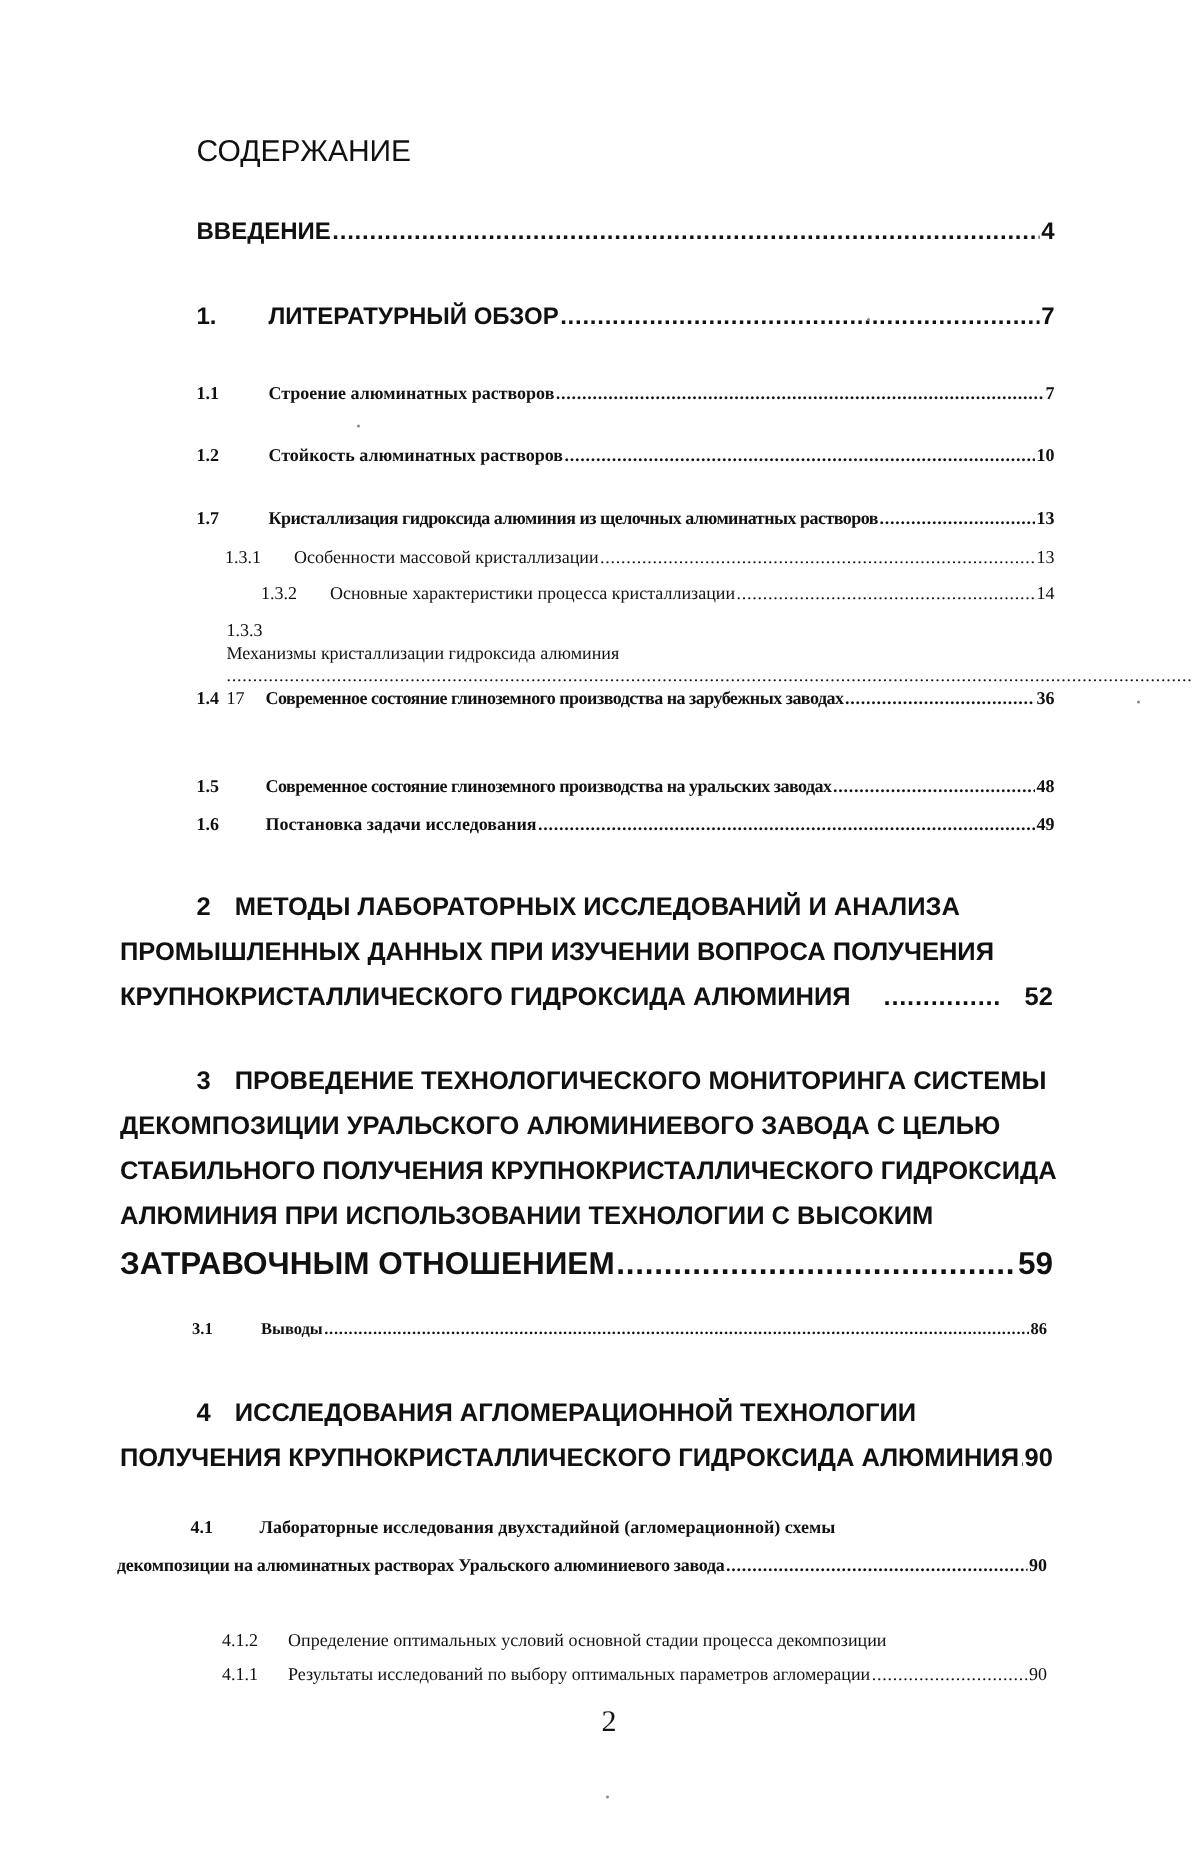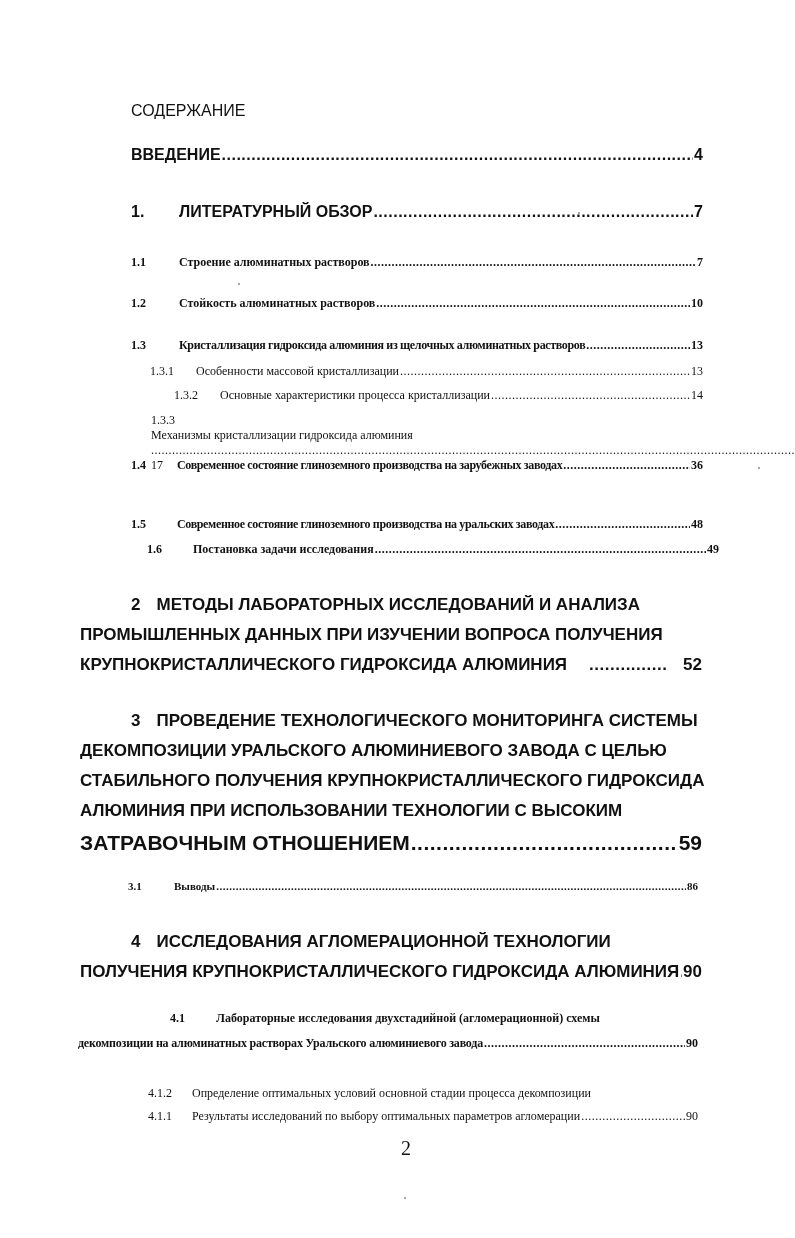--- a/index.html
+++ b/index.html
@@ -17,21 +17,21 @@
   .row .title { flex: 0 0 auto; }
   .row .dots {
     flex: 1 1 auto; overflow: hidden; white-space: nowrap; margin: 0 1px;
   }
   .row .dots::after {
     content: "........................................................................................................................................................................................................................................................................................................................";
     letter-spacing: 0.5px;
   }
   .row .page { flex: 0 0 auto; }
 
-  .toc-heading { left: 131px; top: 102px; font-size: 16px; text-align: center; }
+  .toc-heading { left: 131px; top: 90px; font-size: 20px; text-align: center; }
   .main-entry { font-weight: bold; font-size: 16px; }
   .sub-entry { font-weight: bold; font-size: 12px; font-stretch: condensed; }
   .subsub-entry { font-size: 12px; }
   .chapter-line { font-weight: bold; font-size: 17px; position: absolute; white-space: nowrap; }
   .page-number { left: 401px; top: 1137px; font-size: 20px; }
   .speck { width: 2px; height: 2px; background: #888; border-radius: 1px; }
 </style>
 </head>
 <body>
 
@@ -60,21 +60,21 @@
   </div>
 
   <div class="row serif sub-entry" style="left:131px; top:296px; width:572px;">
     <span class="num" style="width:48px;">1.2</span>
     <span class="title">Стойкость алюминатных растворов</span>
     <span class="dots"></span>
     <span class="page">10</span>
   </div>
 
   <div class="row serif sub-entry" style="left:131px; top:338px; width:572px;">
-    <span class="num" style="width:48px;">1.3</span>
+    <span class="num" style="width:48px;">1.7</span>
     <span class="title" style="letter-spacing:-0.35px;">Кристаллизация гидроксида алюминия из щелочных алюминатных растворов</span>
     <span class="dots"></span>
     <span class="page">13</span>
   </div>
 
   <div class="row serif subsub-entry" style="left:150px; top:364px; width:553px;">
     <span class="num" style="width:46px;">1.3.1</span>
     <span class="title">Особенности массовой кристаллизации</span>
     <span class="dots"></span>
     <span class="page">13</span>
@@ -101,21 +101,21 @@
     <span class="page">36</span>
   </div>
 
   <div class="row serif sub-entry" style="left:131px; top:500px; width:572px;">
     <span class="num" style="width:46px;">1.5</span>
     <span class="title" style="letter-spacing:-0.35px;margin-top:17px;">Современное состояние глиноземного производства на уральских заводах</span>
     <span class="dots"></span>
     <span class="page">48</span>
   </div>
 
-  <div class="row serif sub-entry" style="left:131px; top:542px; width:572px;margin-left:16px;">
+  <div class="row serif sub-entry" style="left:131px; top:542px; width:572px;">
     <span class="num" style="width:46px;">1.6</span>
     <span class="title">Постановка задачи исследования</span>
     <span class="dots"></span>
     <span class="page">49</span>
   </div>
 
   <div>
     <div class="chapter-line sans" style="left:131px; top:595px;">
       <span>2</span><span style="display:inline-block;width:16px;"></span><span>МЕТОДЫ ЛАБОРАТОРНЫХ ИССЛЕДОВАНИЙ И АНАЛИЗА</span>
     </div>
@@ -153,21 +153,21 @@
       <span>4</span><span style="display:inline-block;width:16px;"></span><span>ИССЛЕДОВАНИЯ АГЛОМЕРАЦИОННОЙ ТЕХНОЛОГИИ</span>
     </div>
     <div class="row sans main-entry" style="left:80px; top:962px; width:622px; font-size:17px;">
       <span class="title">ПОЛУЧЕНИЯ КРУПНОКРИСТАЛЛИЧЕСКОГО ГИДРОКСИДА АЛЮМИНИЯ</span>
       <span class="dots"></span>
       <span class="page">90</span>
     </div>
   </div>
 
   <div>
-    <div class="abs serif sub-entry" style="left:127px; top:1011px; white-space:nowrap;margin-left:43px;">
+    <div class="abs serif sub-entry" style="left:127px; top:1011px; white-space:nowrap;">
       <span style="display:inline-block; width:46px;">4.1</span><span>Лабораторные исследования двухстадийной (агломерационной) схемы</span>
     </div>
     <div class="row serif sub-entry" style="left:78px; top:1036px; width:620px;">
       <span class="title" style="letter-spacing:-0.2px;">декомпозиции на алюминатных растворах Уральского алюминиевого завода</span>
       <span class="dots"></span>
       <span class="page">90</span>
     </div>
   </div>
 
   <div class="row serif subsub-entry" style="left:148px; top:1061px; width:550px;margin-top:48px;">

